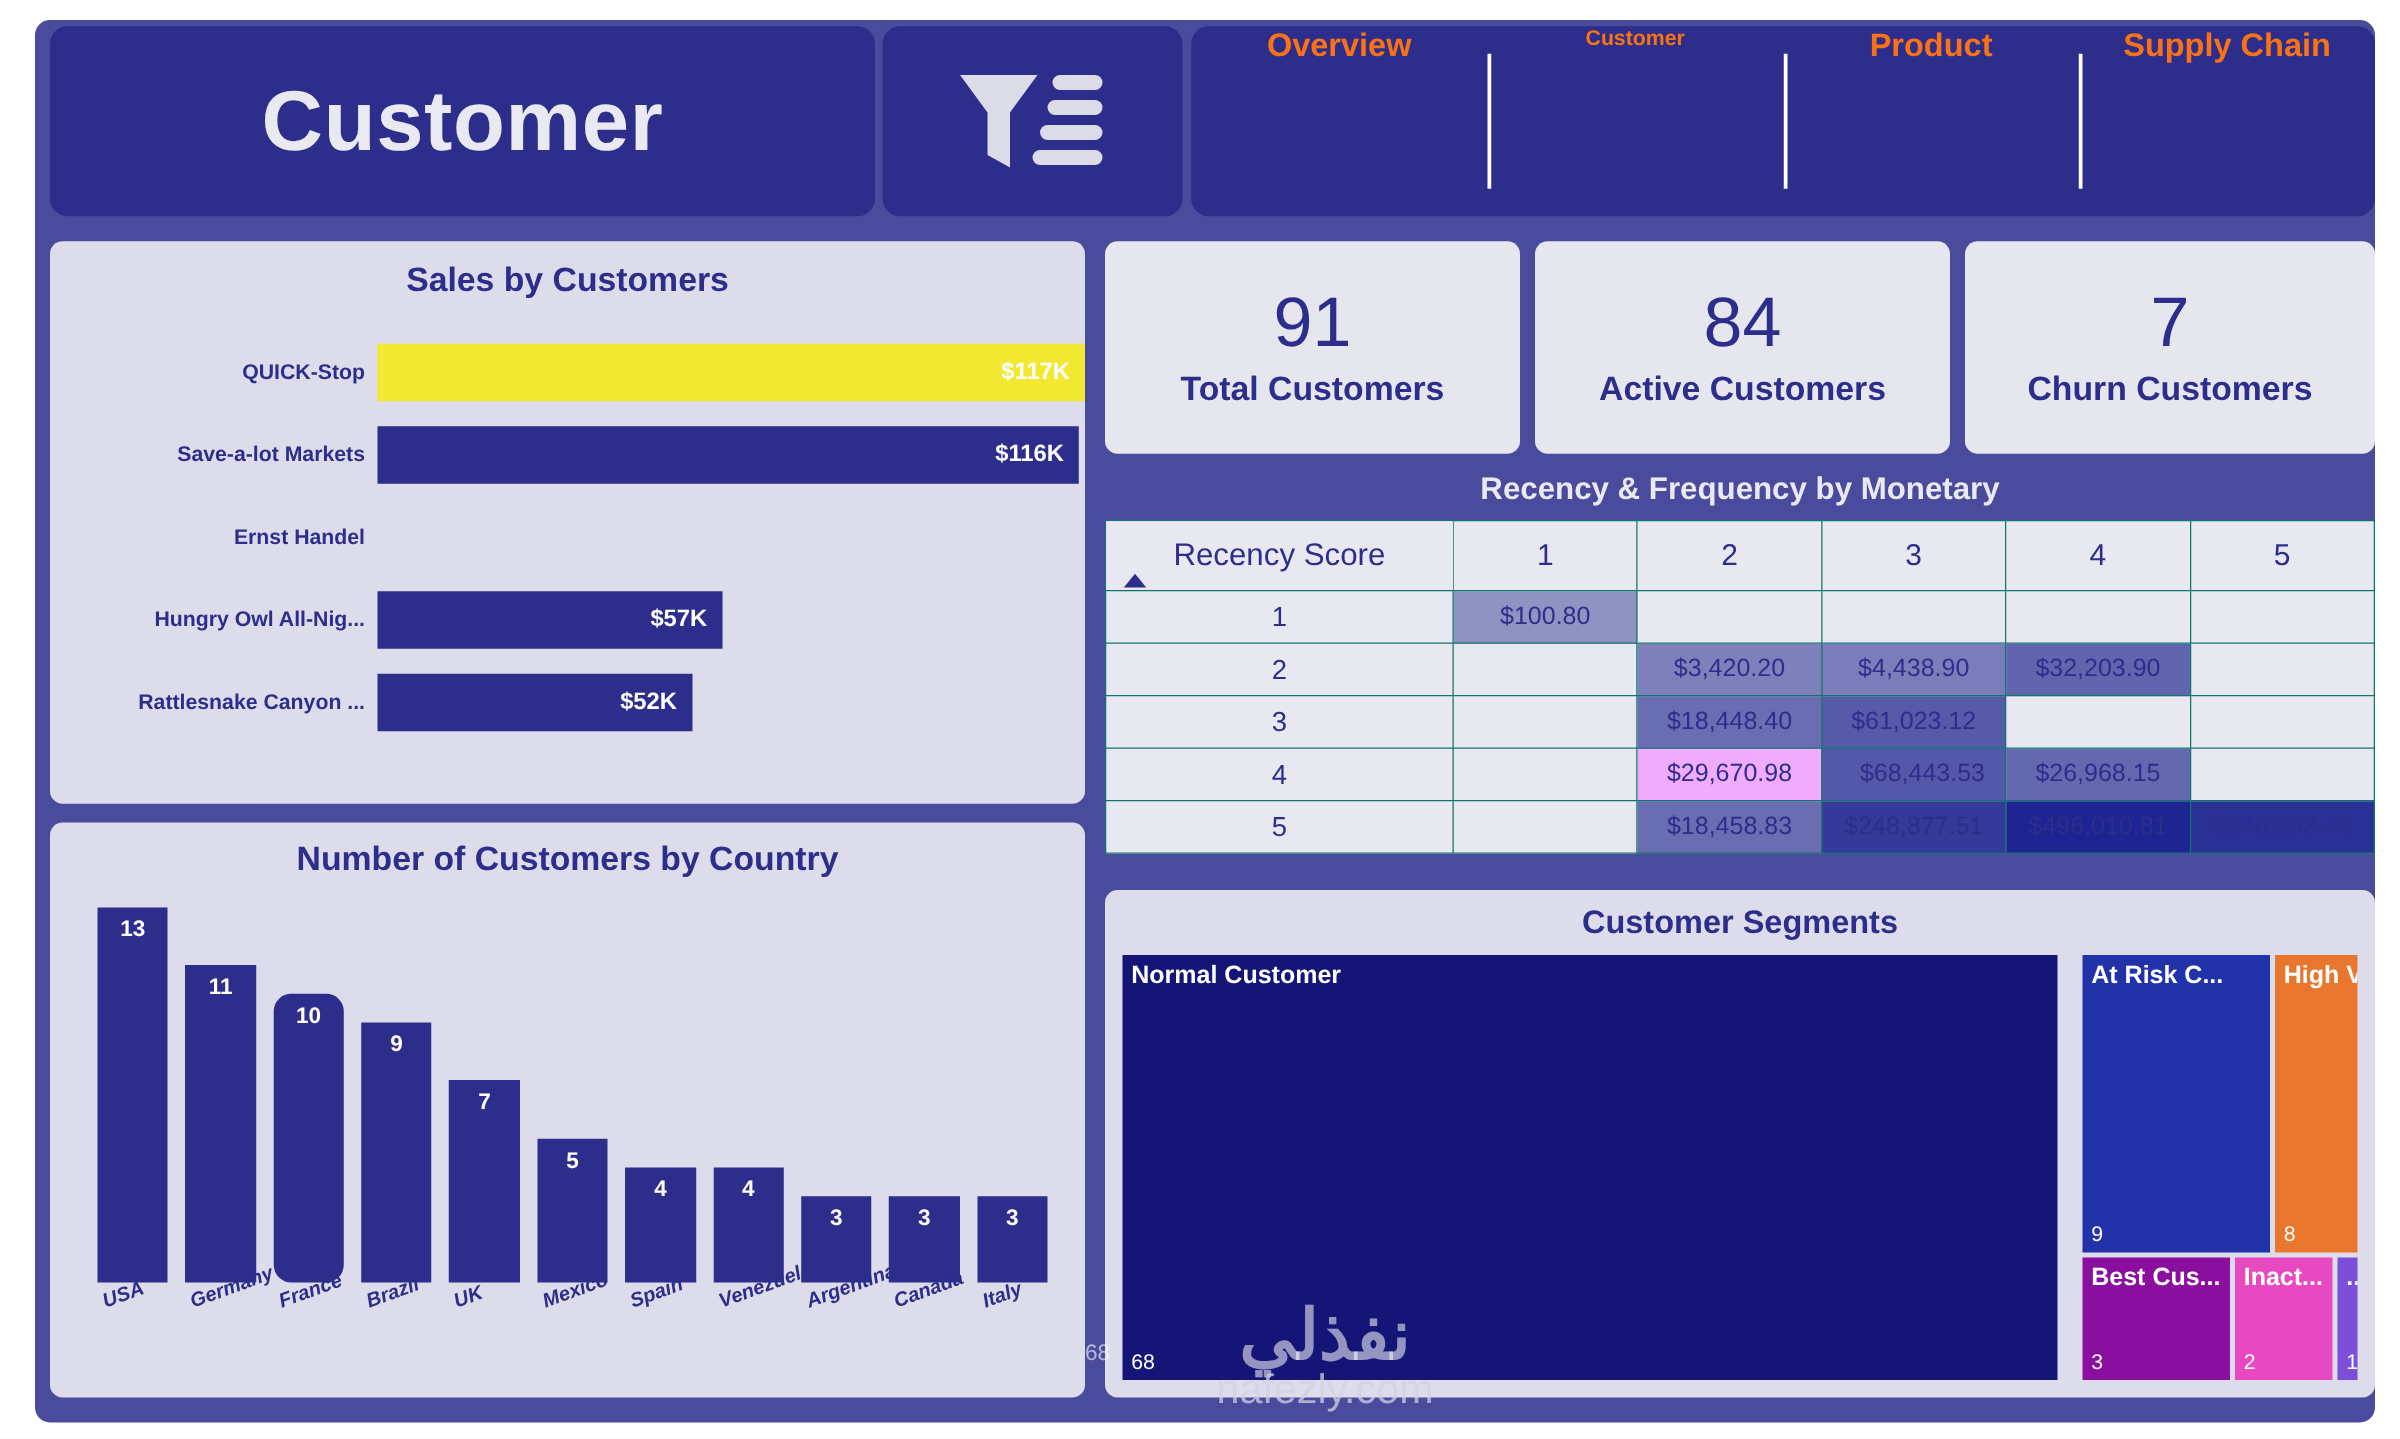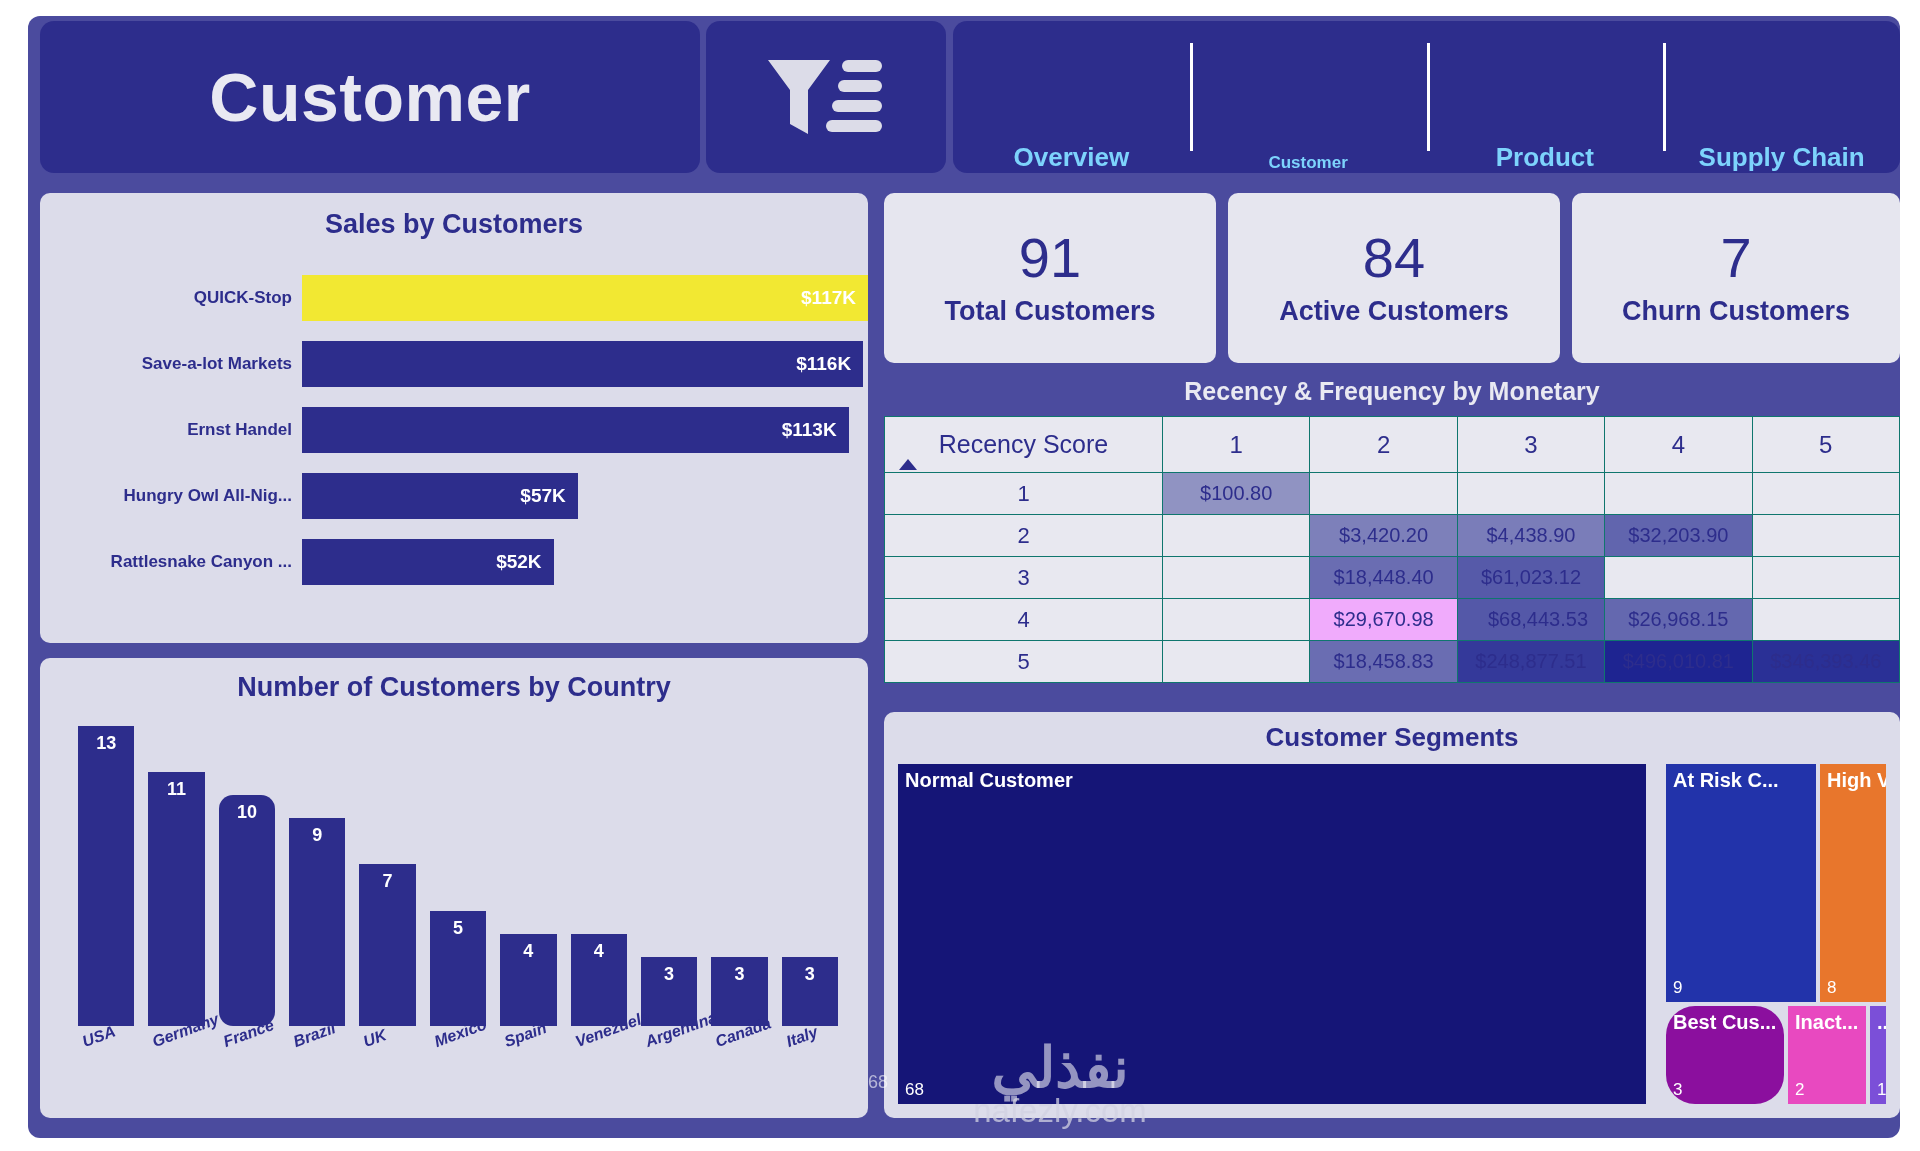--- a/index.html
+++ b/index.html
@@ -50,23 +50,23 @@
     position: absolute;
     left: 953px; top: 21px;
     width: 947px; height: 152px;
     background: #2d2d8c;
     border-radius: 14px;
     display: flex; align-items: center;
   }
   .navtab {
     flex: 1 1 0;
     height: 100%;
-    display: flex; align-items: flex-end; justify-content: center;
+    display: flex; align-items: flex-start; justify-content: center;
     position: relative;
-    color: #7dd3fc;
+    color: #f97316;
     font-size: 26px;
     font-weight: bold;
     cursor: pointer;
   }
   .navtab.small { font-size: 17px; }
   .navtab + .navtab::before {
     content: "";
     position: absolute; left: 0; top: 22px;
     width: 3px; height: 108px;
     background: #ffffff;
@@ -256,25 +256,20 @@
         <div class="bar-row">
           <div class="bar-label">Save-a-lot Markets</div>
           <div class="bar-track">
             <div class="bar-fill" style="width: 99.1453%;">
               <span class="bar-val">$116K</span>
             </div>
           </div>
         </div>
         <div class="bar-row">
           <div class="bar-label">Ernst Handel</div>
-          <div class="bar-track">
-            <div class="bar-fill" style="width: 96.5812%;">
-              <span class="bar-val">$113K</span>
-            </div>
-          </div>
         </div>
         <div class="bar-row">
           <div class="bar-label">Hungry Owl All-Nig...</div>
           <div class="bar-track">
             <div class="bar-fill" style="width: 48.7179%;">
               <span class="bar-val">$57K</span>
             </div>
           </div>
         </div>
         <div class="bar-row">
@@ -467,21 +462,21 @@
           <div class="tile" id="tile-atrisk" style="width: 150px; background: rgb(34, 51, 170);">
             <span class="tile-lbl">At Risk C...</span>
             <span class="tile-val">9</span>
           </div>
           <div class="tile" id="tile-highval" style="flex: 1 1 0%; background: rgb(232, 118, 44);">
             <span class="tile-lbl">High Va...</span>
             <span class="tile-val">8</span>
           </div>
         </div>
         <div class="tree-right-bot">
-          <div class="tile" id="tile-best" style="width: 118px; background: rgb(139, 15, 158); border-radius: 29px;">
+          <div class="tile" id="tile-best" style="width: 118px; background: rgb(139, 15, 158);">
             <span class="tile-lbl">Best Cus...</span>
             <span class="tile-val">3</span>
           </div>
           <div class="tile" id="tile-inactive" style="width: 78px; background: rgb(232, 73, 192);">
             <span class="tile-lbl">Inact...</span>
             <span class="tile-val">2</span>
           </div>
           <div class="tile" id="tile-other" style="flex: 1 1 0%; background: rgb(123, 79, 216);">
             <span class="tile-lbl">...</span>
             <span class="tile-val">1</span>

